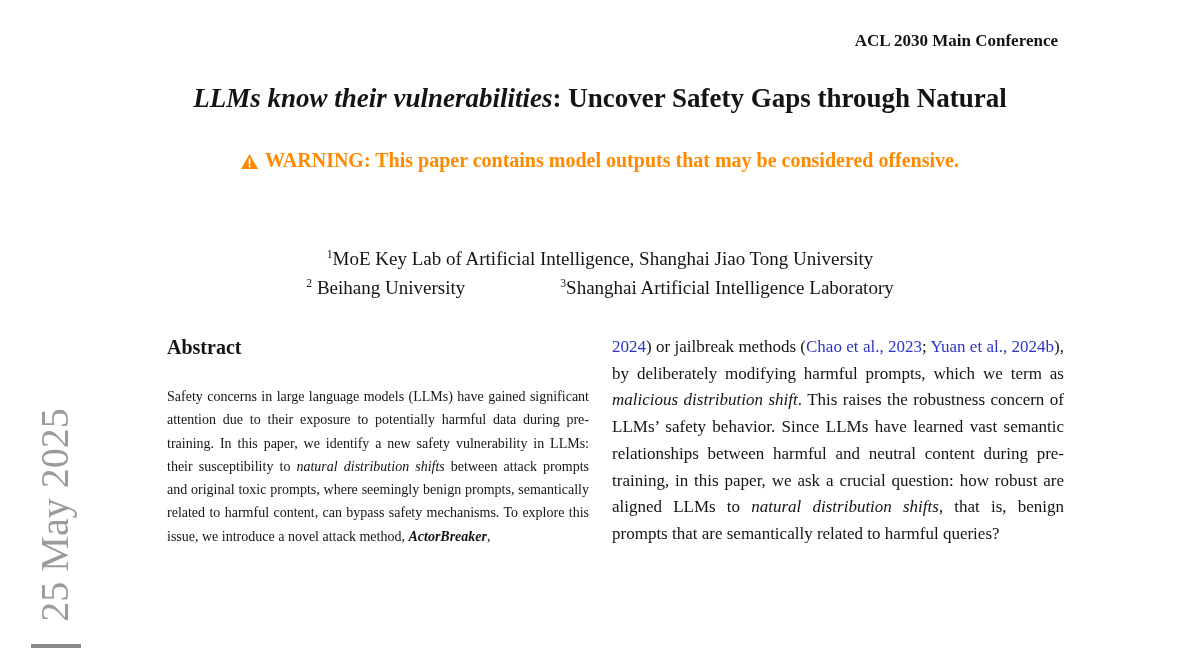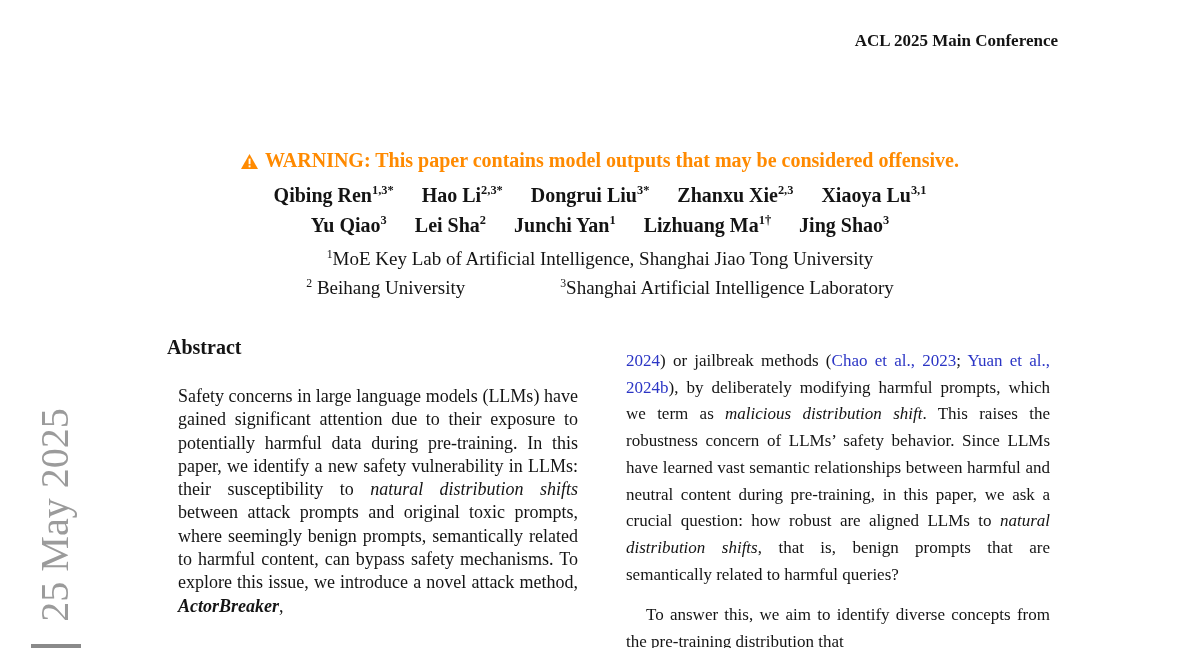--- a/index.html
+++ b/index.html
@@ -20,63 +20,61 @@
   .author{margin:0 14px;}
   sup{font-size:62%;line-height:0;}
   .affil{position:absolute;left:0;width:100%;text-align:center;font-size:19px;}
   #affil1{top:248px;}
   #affil2{top:277px;}
   .gap{display:inline-block;width:95px;}
   .emails{position:absolute;top:311px;left:0;width:100%;text-align:center;
           font-family:"Liberation Mono",monospace;font-size:15px;white-space:pre;}
   .col-left{position:absolute;left:167px;top:336px;width:422px;}
   .abs-head{text-align:left;font-weight:bold;font-size:20px;margin:0 0 26px 0;}
-  .abs-body{margin:11px;text-align:justify;font-size:18px;line-height:23.3px;}
+  .abs-body{margin:0;text-align:justify;font-size:14px;line-height:23.3px;}
   .col-right{position:absolute;left:612px;top:334px;width:452px;}
-  .body-p{margin:14px;text-align:justify;font-size:17px;line-height:26.7px;}
+  .body-p{margin:0;text-align:justify;font-size:17px;line-height:26.7px;}
   .indent{text-indent:20px;}
   .cite{color:var(--cite,#2B35C5);}
   .i{font-style:italic;}
   .bi{font-style:italic;font-weight:bold;}
   .stamp{position:absolute;left:-75px;top:493px;width:260px;height:44px;
          transform:rotate(-90deg);font-size:40px;color:var(--gray,#9B9B9B);
          text-align:center;line-height:44px;white-space:nowrap;}
   .stamp-frag{position:absolute;left:31px;top:644px;width:50px;height:4px;background:#8a8a8a;}
 </style>
 </head>
 <body>
 
 <div class="page">
 
-  <div class="conference">ACL 2025 Main Conference</div>
+  <div class="conference">ACL 2030 Main Conference</div>
 
   <div class="title">
+    <div><span class="ti">LLMs know their vulnerabilities</span><span>: Uncover Safety Gaps through Natural</span></div>
   </div>
 
   <div class="warning">
     <svg width="17" height="15" viewBox="0 0 17 15" aria-hidden="true">
       <path d="M8.5 0 L17 15 H0 Z" fill="var(--warn,#FF8A00)"></path>
       <rect x="7.6" y="4.6" width="1.9" height="5.6" fill="#ffffff"></rect>
       <rect x="7.6" y="11.4" width="1.9" height="1.9" fill="#ffffff"></rect>
     </svg><span>WARNING: This paper contains model outputs that may be considered offensive.</span>
   </div>
 
-  <div class="authors" id="authors1"><span class="author">Qibing Ren<sup>1,3*</sup></span><span class="author">Hao Li<sup>2,3*</sup></span><span class="author">Dongrui Liu<sup>3*</sup></span><span class="author">Zhanxu Xie<sup>2,3</sup></span><span class="author">Xiaoya Lu<sup>3,1</sup></span></div>
-  <div class="authors" id="authors2"><span class="author">Yu Qiao<sup>3</sup></span><span class="author">Lei Sha<sup>2</sup></span><span class="author">Junchi Yan<sup>1</sup></span><span class="author">Lizhuang Ma<sup>1†</sup></span><span class="author">Jing Shao<sup>3</sup></span></div>
 
   <div class="affil" id="affil1"><span><sup>1</sup>MoE Key Lab of Artificial Intelligence, Shanghai Jiao Tong University</span></div>
   <div class="affil" id="affil2"><span><sup>2</sup> Beihang University</span><span class="gap"></span><span><sup>3</sup>Shanghai Artificial Intelligence Laboratory</span></div>
 
 
   <div class="col-left">
     <div class="abs-head">Abstract</div>
     <p class="abs-body"><span>Safety concerns in large language models (LLMs) have gained significant attention due to their exposure to potentially harmful data during pre-training. In this paper, we identify a new safety vulnerability in LLMs: their susceptibility to </span><span class="i">natural distribution shifts</span><span> between attack prompts and original toxic prompts, where seemingly benign prompts, semantically related to harmful content, can bypass safety mechanisms. To explore this issue, we introduce a novel attack method, </span><span class="bi">ActorBreaker</span><span>,</span></p>
   </div>
 
   <div class="col-right">
     <p class="body-p"><span class="cite">2024</span><span>) or jailbreak methods (</span><span class="cite">Chao et al., 2023</span><span>; </span><span class="cite">Yuan et al., 2024b</span><span>), by deliberately modifying harmful prompts, which we term as </span><span class="i">malicious distribution shift</span><span>. This raises the robustness concern of LLMs’ safety behavior. Since LLMs have learned vast semantic relationships between harmful and neutral content during pre-training, in this paper, we ask a crucial question: how robust are aligned LLMs to </span><span class="i">natural distribution shifts</span><span>, that is, benign prompts that are semantically related to harmful queries?</span></p>
-    <p class="body-p indent"><span>To answer this, we aim to identify diverse concepts from the pre-training distribution that</span></p>
   </div>
 
   <div class="stamp">25 May 2025</div>
   <div class="stamp-frag"></div>
 
 </div>
 
 </body></html>

